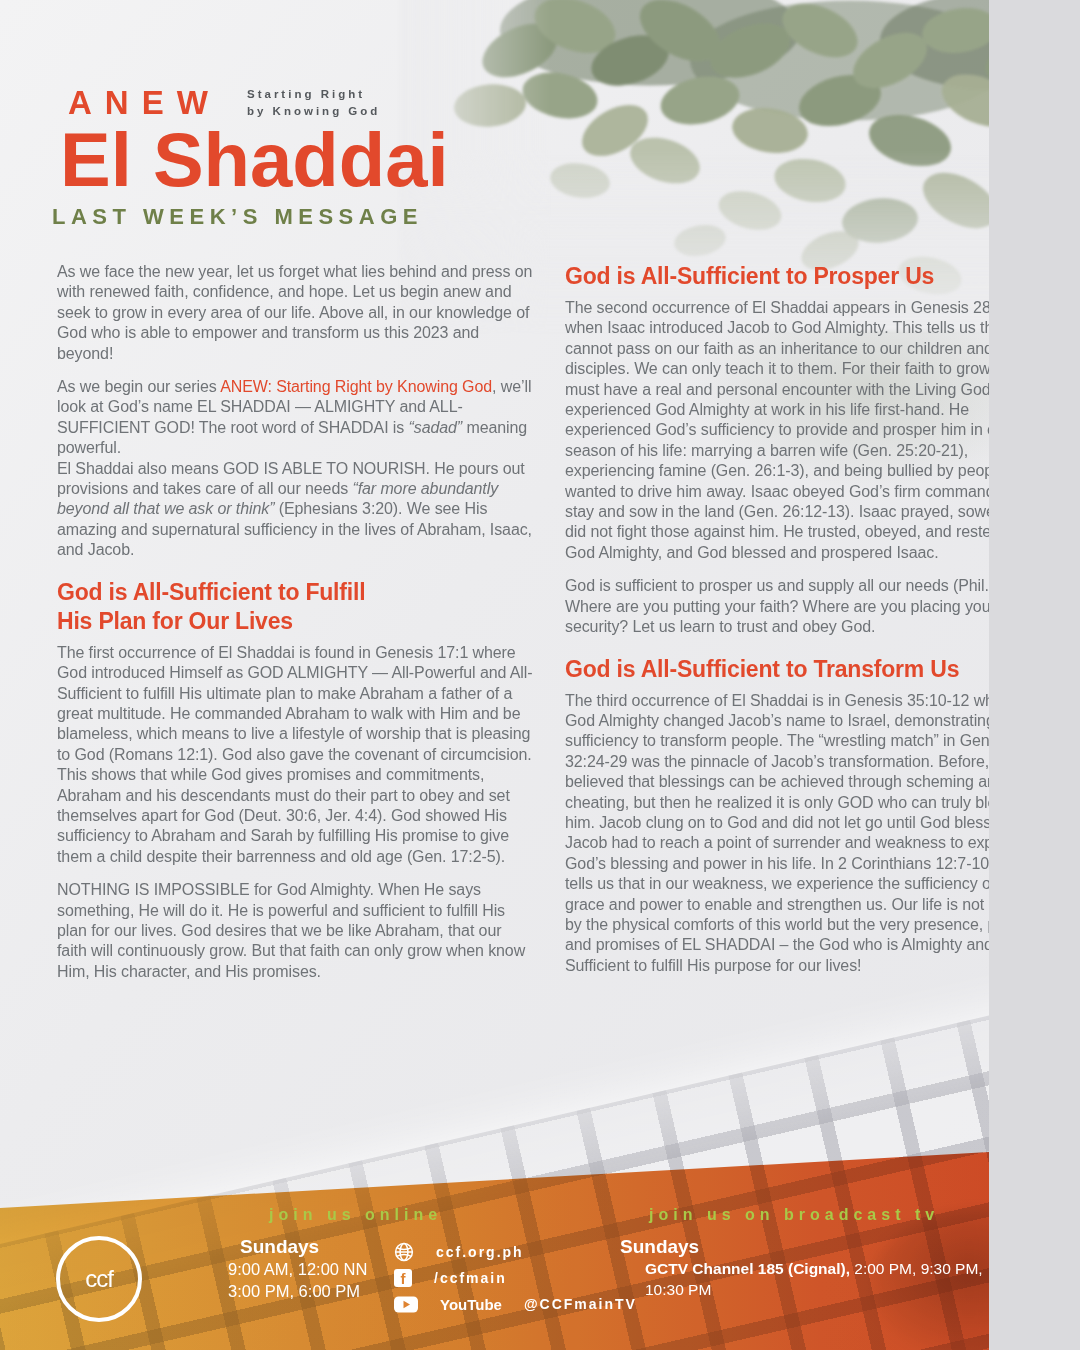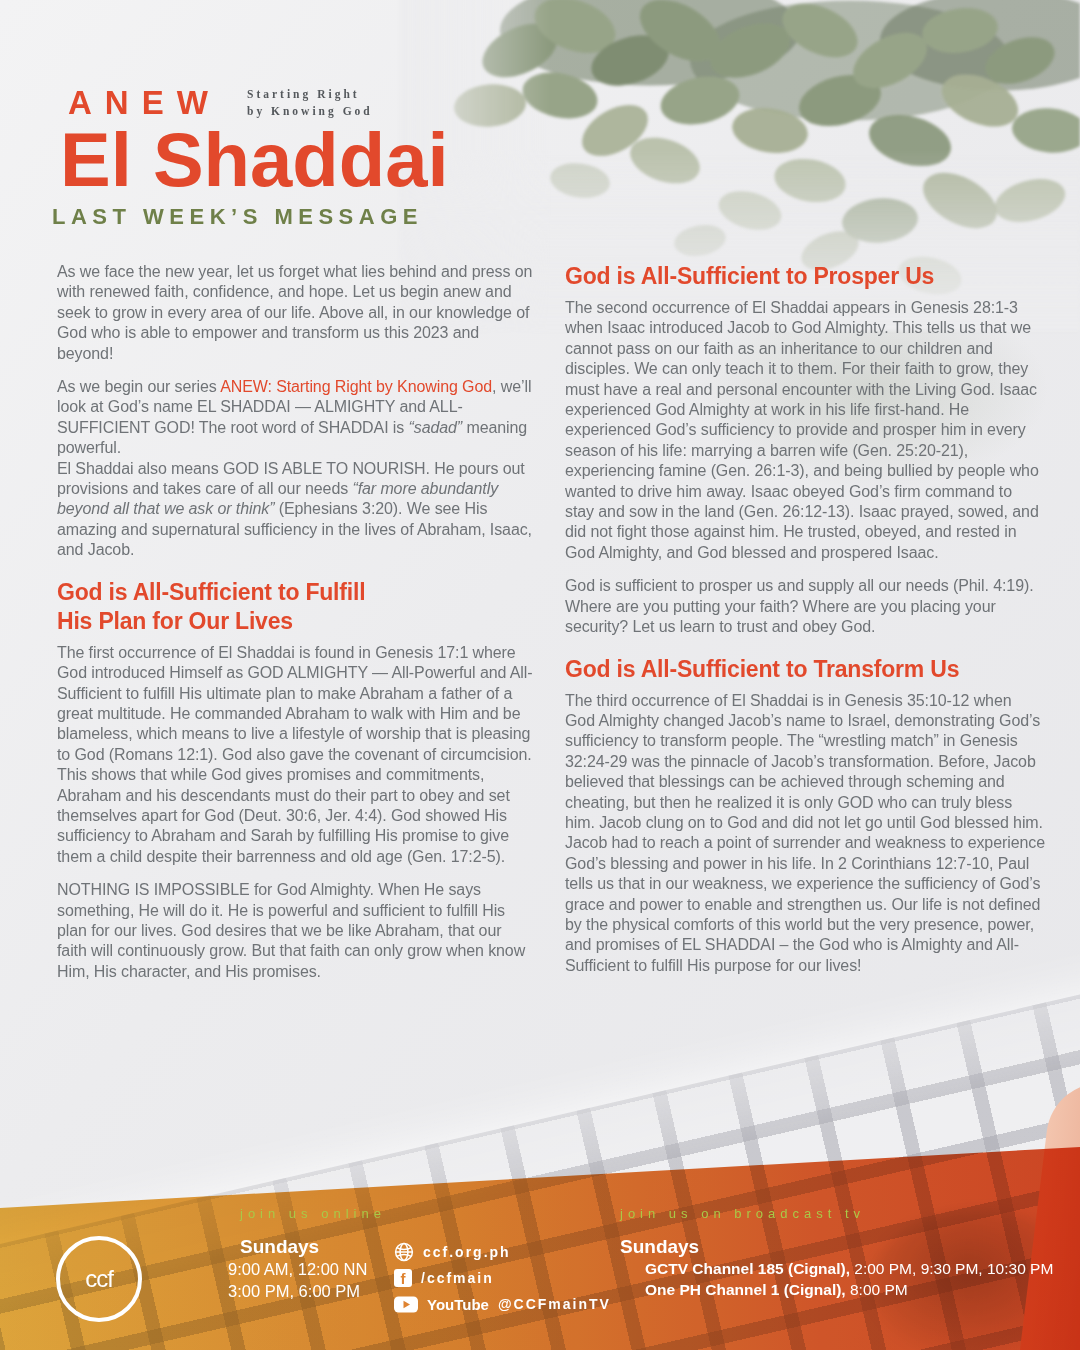--- a/index.html
+++ b/index.html
@@ -1,17 +1,17 @@
 <!DOCTYPE html>
 <html><head>
 <meta charset="utf-8">
 <style>
   html,body{margin:0;padding:0;background:#DADADD;}
   #page{
-    position:relative; width:1080px; height:1350px; overflow:hidden;
+    position:relative; width:989px; height:1350px; overflow:hidden;
     background:linear-gradient(130deg,#F3F3F4 0%,#ECECEE 45%,#E7E7EA 100%);
     font-family:"Liberation Sans", sans-serif;
     -webkit-font-smoothing:antialiased;
   }
   
   .photo{position:absolute;inset:0;z-index:1;}
   .plant{position:absolute;left:400px;top:-12px;width:680px;height:345px;filter:blur(1.6px);}
   .plant-shadow{position:absolute;left:690px;top:290px;width:360px;height:200px;
     background:radial-gradient(ellipse at center, rgba(150,160,138,.28), rgba(150,160,138,0) 70%);}
   .kb-wrap{position:absolute;left:-140px;top:1044px;width:1560px;height:560px;
@@ -32,47 +32,47 @@
     filter:blur(6px);}
   
   .footer-grad{position:absolute;left:0;top:1140px;width:1080px;height:210px;z-index:2;
     background:linear-gradient(90deg,#E9AD3E 0%,#E3872F 42%,#DD5B2B 76%,#DA4A26 100%);
     clip-path:polygon(0 32.4%, 100% 3.3%, 100% 100%, 0 100%);
     mix-blend-mode:multiply;}
   
   .hdr{position:absolute;z-index:3;}
   .series{left:68px;top:84px;font-size:33px;font-weight:bold;letter-spacing:13px;color:#E2492C;}
   .tagline{left:247px;top:86px;font-size:11.5px;font-weight:bold;letter-spacing:3px;color:#54585C;
-    line-height:17px;white-space:pre-line;font-family:Liberation Serif, serif;}
+    line-height:17px;white-space:pre-line;}
   .title{left:60px;top:116px;font-size:76px;font-weight:bold;letter-spacing:0;color:#E2492C;}
   .subtitle{left:52px;top:204px;font-size:22px;font-weight:bold;letter-spacing:5.5px;color:#6F8049;}
   
   .col{position:absolute;top:262px;z-index:3;color:#6F7377;font-size:16px;line-height:20.4px;
     letter-spacing:-0.1px;}
   .col-left{left:57px;width:478px;}
   .col-right{left:565px;width:480px;}
   .col p{margin:0 0 13px 0;white-space:pre-line;}
   .col h2{margin:17px 0 7px 0;font-size:23px;line-height:29px;letter-spacing:-0.2px;
     color:#E2492C;white-space:pre-line;}
   .col h2.first{margin-top:0;}
   .b-accent{font-weight:normal;color:#E2492C;}
   .ital{font-style:italic;}
   
   .ftr{position:absolute;z-index:4;color:#FFFFFF;}
   .ccf-logo{left:56px;top:1236px;width:86px;height:86px;border:4px solid #FFFFFF;border-radius:50%;
     display:flex;align-items:center;justify-content:center;box-sizing:border-box;
     font-size:24px;font-weight:normal;letter-spacing:-1px;color:#FFF;}
-  .join-label{font-size:13px;font-weight:normal;letter-spacing:5px;color:#A9C948;}
+  .join-label{font-size:16px;font-weight:bold;letter-spacing:5px;color:#A9C948;margin-left:29px;}
   .online-label{left:240px;top:1206px;}
   .bcast-label{left:620px;top:1206px;}
   .day{font-size:19px;font-weight:bold;}
   .online-day{left:240px;top:1236px;}
   .online-times{left:228px;top:1258px;font-size:16.5px;line-height:22px;white-space:pre-line;}
   .links{left:394px;top:1242px;display:flex;flex-direction:column;gap:6px;}
-  .link-row{display:flex;align-items:center;gap:9px;height:20px;}
+  .link-row{display:flex;align-items:center;gap:22px;height:20px;}
   .link-txt{font-size:14px;font-weight:bold;letter-spacing:2px;}
   .fb-box{width:18px;height:18px;background:#FFF;border-radius:3px;display:flex;align-items:flex-end;
     justify-content:center;font-size:15px;font-weight:bold;color:#DF8331;line-height:16px;}
   .yt-word{font-size:15px;font-weight:bold;letter-spacing:0;}
   .bcast-day{left:620px;top:1236px;}
   .bcast-lines{left:620px;top:1258px;font-size:15.5px;line-height:21px;margin-left:25px;}
   .bcast-lines b{font-weight:bold;}
   .leaf{stroke:none;}
 </style>
 </head>
@@ -194,16 +194,15 @@
       </svg>
       <span class="yt-word">YouTube</span>
       <span class="link-txt">@CCFmainTV</span>
     </div>
   </div>
 
   <div class="ftr join-label bcast-label">join us on broadcast tv</div>
   <div class="ftr day bcast-day">Sundays</div>
   <div class="ftr bcast-lines">
     <div><b>GCTV Channel 185 (Cignal),</b><span> 2:00 PM, 9:30 PM, 10:30 PM</span></div>
-    <div><b>One PH Channel 1 (Cignal),</b><span> 8:00 PM</span></div>
   </div>
 
 </div>
 
 </body></html>

